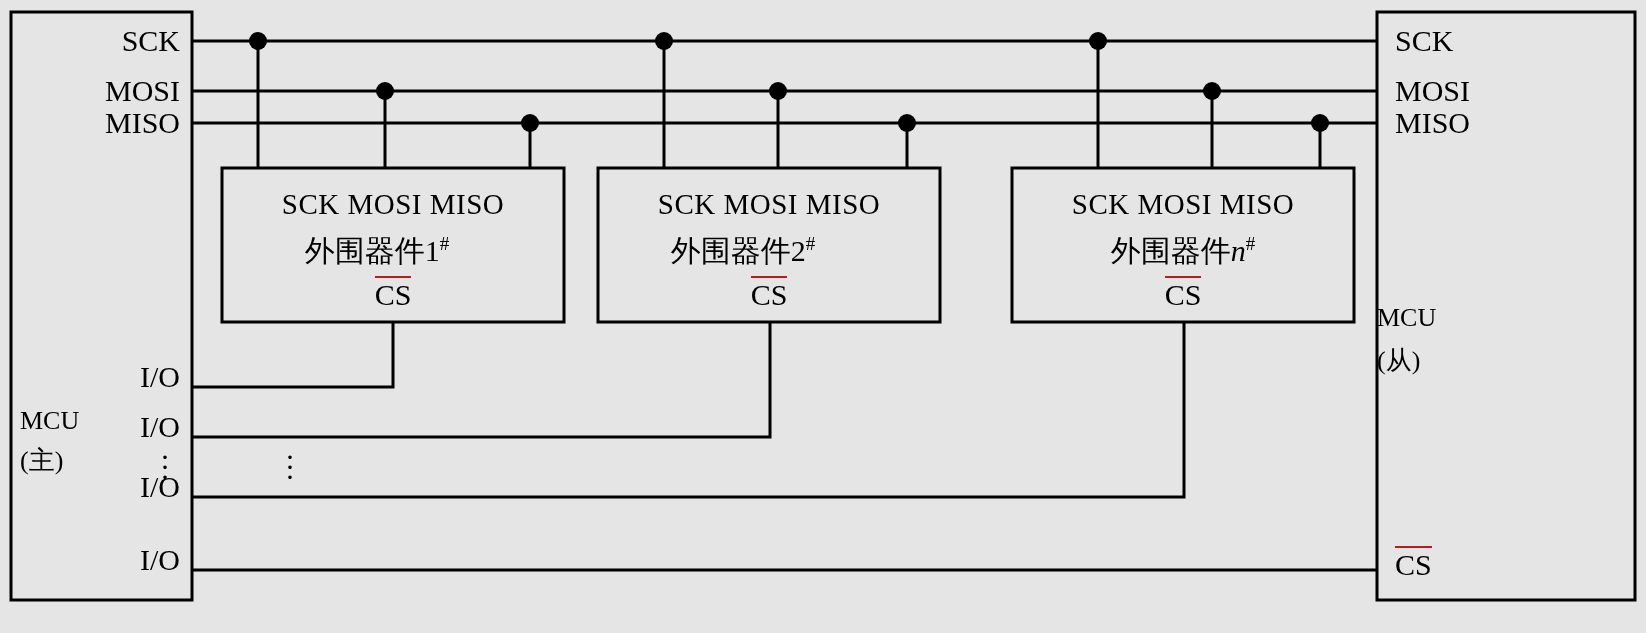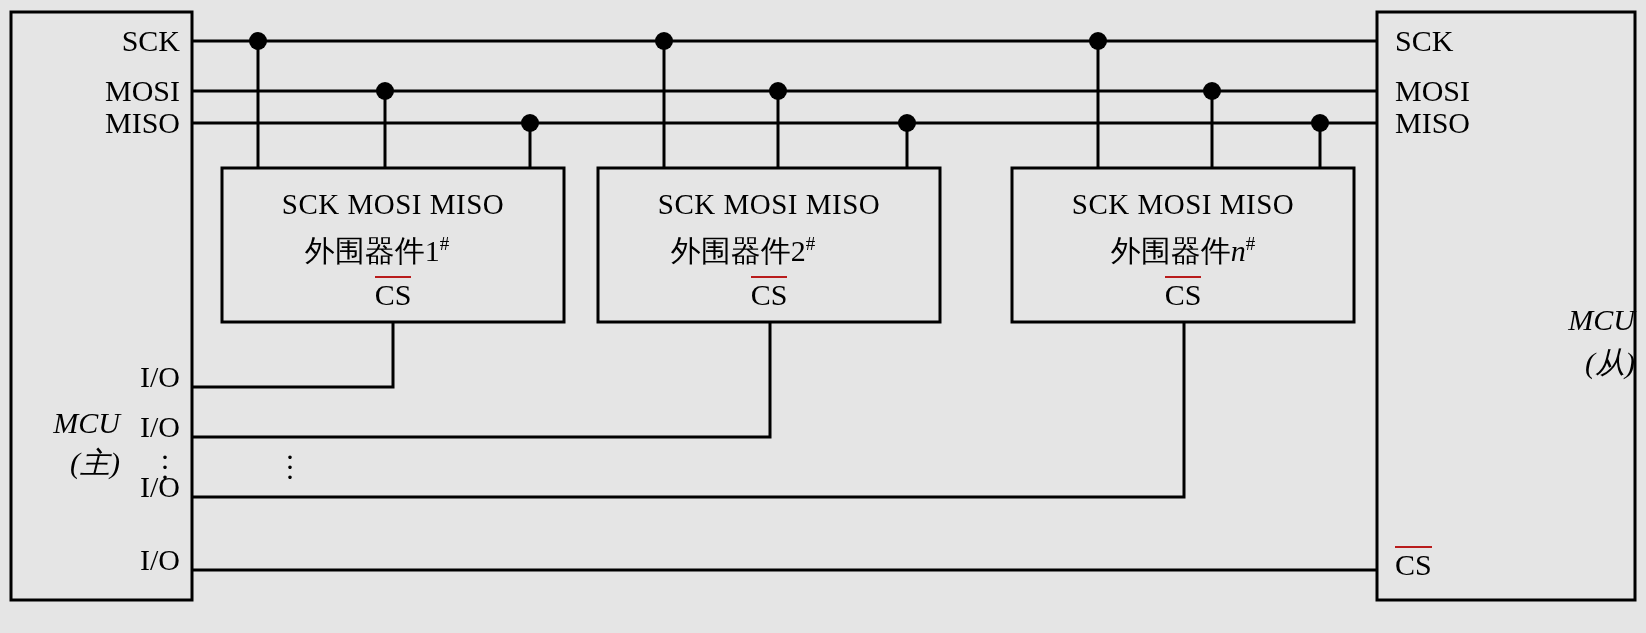--- a/index.html
+++ b/index.html
@@ -30,23 +30,22 @@
   }
   .pin-label {
     font-size: 30px;
     text-align: right;
   }
   .pin-label-left {
     font-size: 30px;
     text-align: left;
   }
   .blk-title {
-    font-size: 30px;
-    text-align: right;
-    font-style: italic;
+    font-size: 26px;
+    text-align: left;
   }
   .periph-pins {
     font-size: 29px;
     text-align: center;
     letter-spacing: 0.5px;
   }
   .periph-name {
     font-size: 30px;
     text-align: center;
   }

